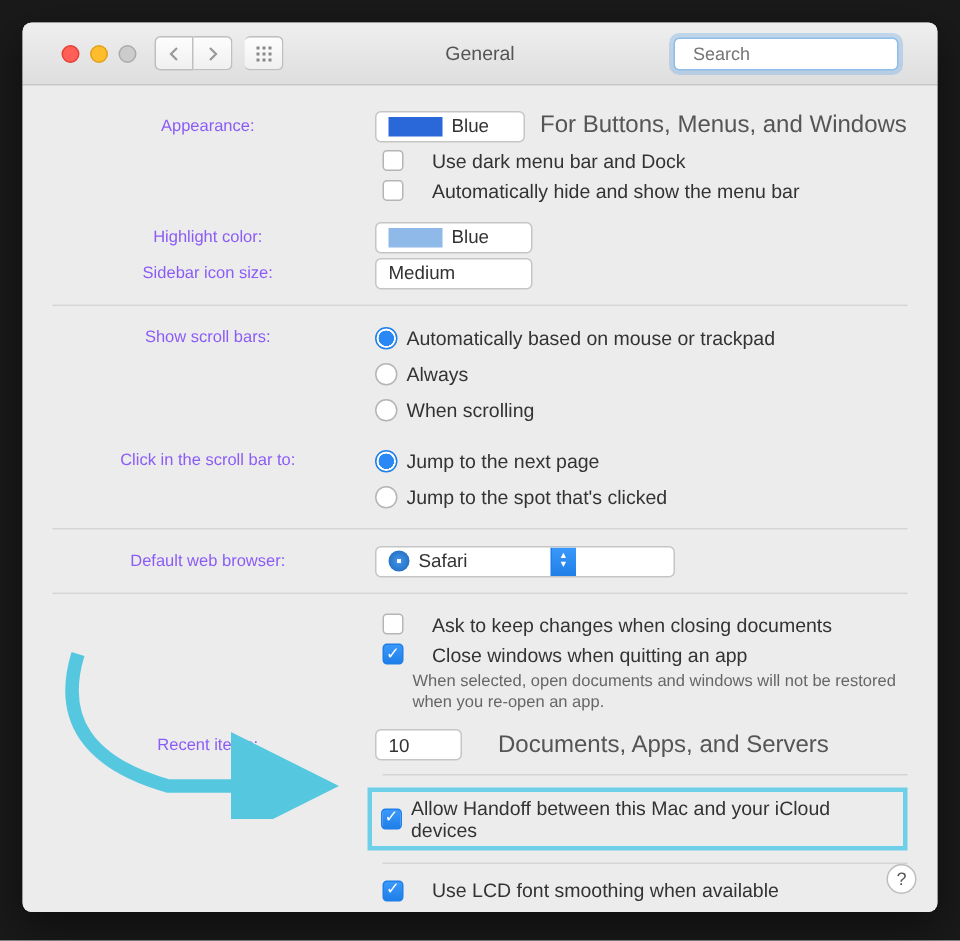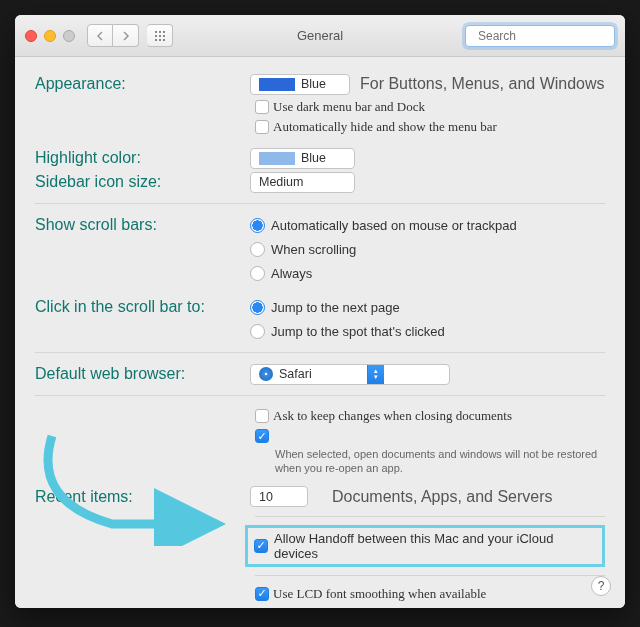--- a/index.html
+++ b/index.html
@@ -22,21 +22,21 @@
     box-shadow: 0 10px 30px rgba(0,0,0,0.5);
     overflow: hidden;
     position: relative;
   }
   .titlebar {
     height: 42px;
     background: linear-gradient(#efefef,#dedede);
     border-bottom: 1px solid #c8c8c8;
     display: flex;
     align-items: center;
-    padding: 0 10px;
+    padding: 0 26px;
     position: relative;
   }
   .traffic { display: flex; gap: 7px; margin-right: 12px; }
   .traffic-dot { width: 12px; height: 12px; border-radius: 50%; }
   .dot-close { background: #ff5f57; border: 1px solid #e24037; }
   .dot-min { background: #ffbd2e; border: 1px solid #e1a116; }
   .dot-max { background: #ccc; border: 1px solid #aaa; }
   .toolbar-group { display: flex; gap: 0; margin-right: 8px; }
   .tb-btn {
     width: 26px; height: 23px;
@@ -72,24 +72,24 @@
     padding: 14px 20px 14px 20px;
     background: #ececec;
   }
   .row {
     display: flex; align-items: center;
     min-height: 22px;
     margin: 2px 0;
   }
   .label {
     width: 215px;
-    text-align: left;
+    text-align: center;
     padding-right: 8px;
-    font-size: 16px;
-    color: #0f766e;
+    font-size: 11px;
+    color: #8b5cf6;
     flex-shrink: 0;
   }
   .ctrl { display: flex; align-items: center; flex: 1; }
   .sep { border-top: 1px solid #d6d6d6; margin: 10px 0; }
   .sep-short { border-top: 1px solid #d4d4d4; margin: 8px 0 8px 220px; }
   .select {
     display: inline-flex; align-items: center;
     background: #fff;
     border: 1px solid #c5c5c5;
     border-radius: 4px;
@@ -115,25 +115,24 @@
   .swatch-blue { background: #2a67d8; }
   .swatch-hl { background: #8fb9e8; }
   .safari-icon {
     width: 14px; height: 14px; border-radius: 50%;
     background: radial-gradient(circle at center,#fff 15%, #3b8fe4 16%, #1d62b6 100%);
     position: relative; display: inline-block;
     flex-shrink: 0;
   }
   .hint { font-size: 16px; color: #555; margin-left: 10px; }
   .checkbox-row {
-    display: flex; align-items: center; gap: 4px;
+    display: flex; align-items: center; gap: 19px;
     margin-left: 220px;
     min-height: 20px;
     font-size: 13px;
-    font-family: Liberation Serif, serif;
   }
   .chk {
     width: 14px; height: 14px;
     background: #fff;
     border: 1px solid #b5b5b5;
     border-radius: 3px;
     display: inline-flex; align-items: center; justify-content: center;
     flex-shrink: 0;
   }
   .chk.checked {
@@ -285,28 +284,28 @@
       <div class="label">Show scroll bars:</div>
       <div class="ctrl">
         <span class="radio checked"></span>
         <span>Automatically based on mouse or trackpad</span>
       </div>
     </div>
     <div class="row">
       <div class="label"></div>
       <div class="ctrl">
         <span class="radio"></span>
+        <span>Always</span>
+      </div>
+    </div>
+    <div class="row">
+      <div class="label"></div>
+      <div class="ctrl">
+        <span class="radio"></span>
         <span>When scrolling</span>
-      </div>
-    </div>
-    <div class="row">
-      <div class="label"></div>
-      <div class="ctrl">
-        <span class="radio"></span>
-        <span>Always</span>
       </div>
     </div>
 
     <div style="height:8px"></div>
     <div class="row">
       <div class="label">Click in the scroll bar to:</div>
       <div class="ctrl">
         <span class="radio checked"></span>
         <span>Jump to the next page</span>
       </div>
@@ -335,20 +334,21 @@
     </div>
 
     <div class="sep"></div>
 
     <div class="checkbox-row">
       <span class="chk"></span>
       <span>Ask to keep changes when closing documents</span>
     </div>
     <div class="checkbox-row">
       <span class="chk checked"></span>
+      <span>Close windows when quitting an app</span>
     </div>
     <div class="note">When selected, open documents and windows will not be restored when you re-open an app.</div>
 
     <div style="height:8px"></div>
     <div class="row">
       <div class="label">Recent items:</div>
       <div class="ctrl">
         <div class="select" style="width:58px">
           <div class="sel-body">
               <span>10</span>

